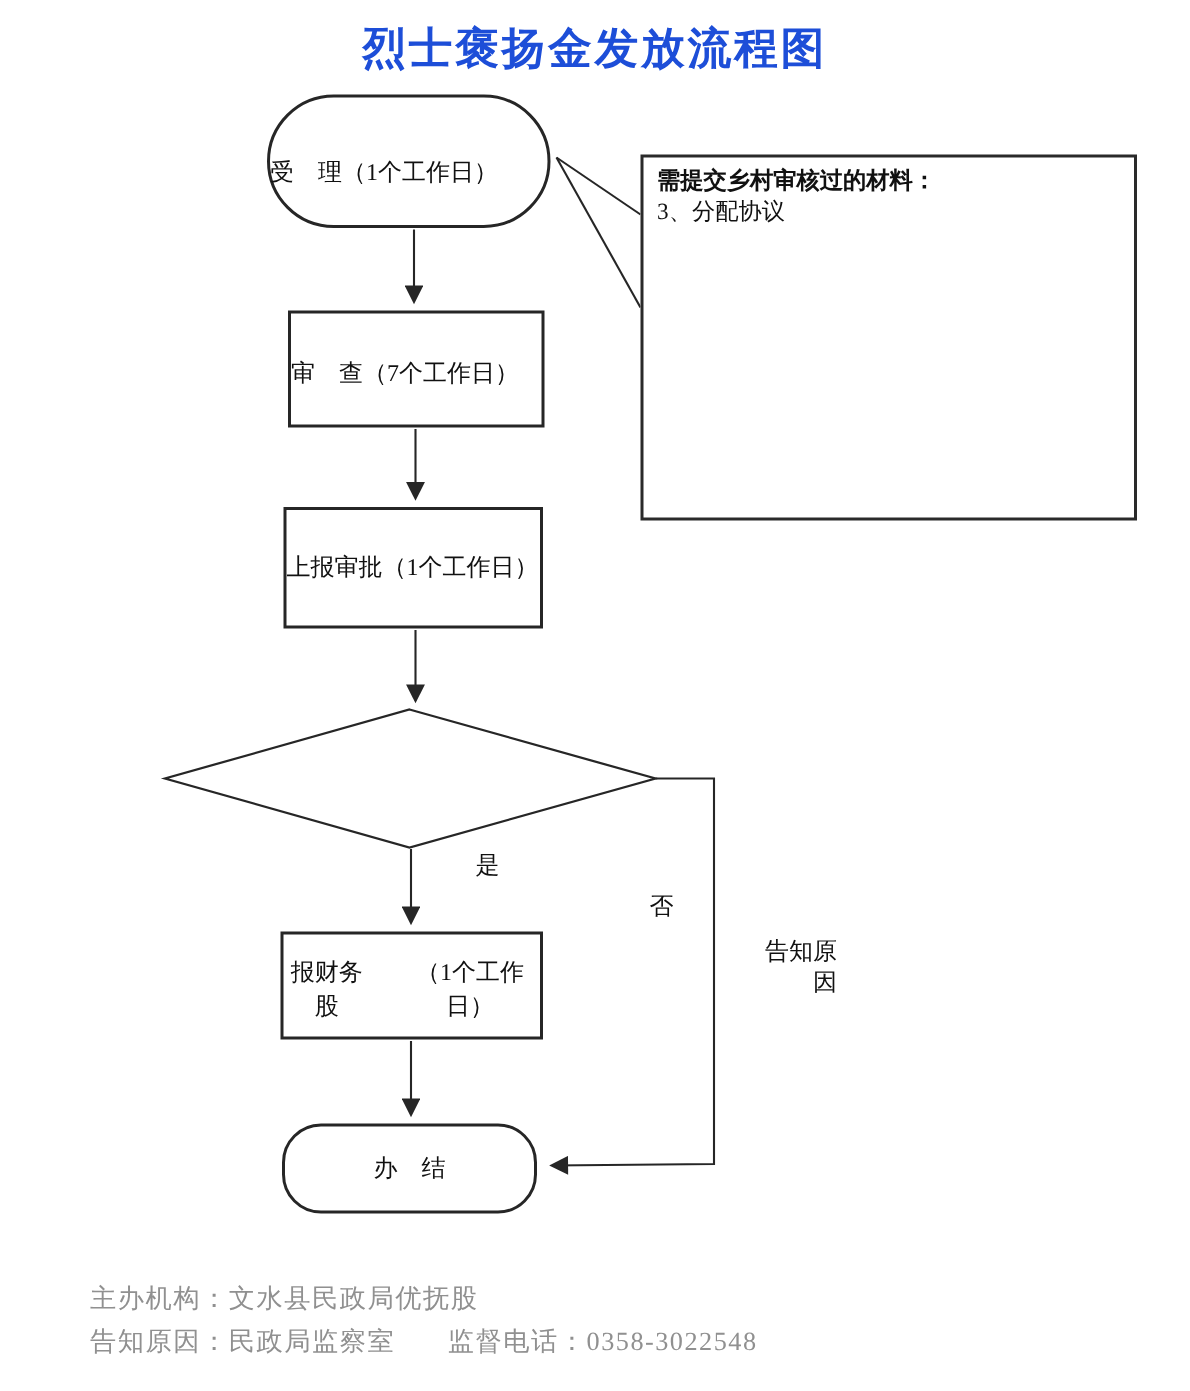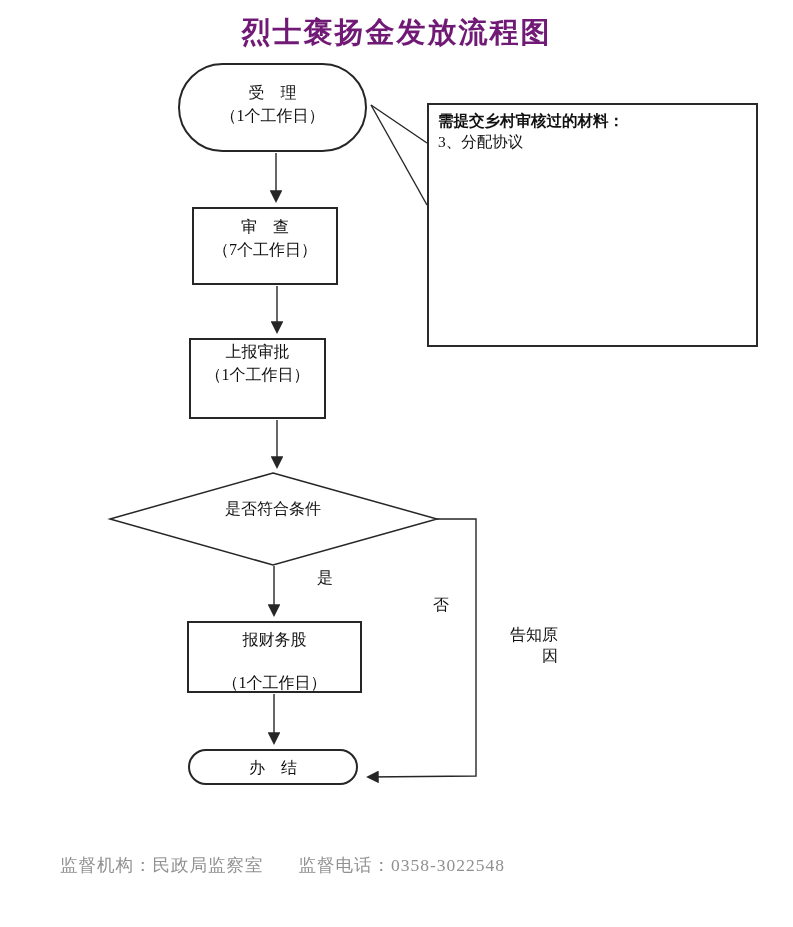--- a/index.html
+++ b/index.html
@@ -14,44 +14,44 @@
     color: #1e1e1e;
   }
   .title {
     position: absolute;
     left: 0; right: 0; top: 13px;
     text-align: center;
     font-family: "DejaVu Sans", "Liberation Sans", sans-serif;
     font-size: 29px;
     font-weight: 600;
     letter-spacing: 2px;
-    color: #701a75;
+    color: #1d4ed8;
   }
   svg.connectors {
     position: absolute;
     left: 0; top: 0;
     width: 793px; height: 927px;
   }
   .node {
     position: absolute;
     border: 2px solid #262626;
     background: #ffffff;
     display: flex;
-    flex-direction: column;
+    flex-direction: row;
     align-items: center;
     font-size: 16px;
     line-height: 23px;
     text-align: center;
     color: #111111;
   }
   .node-accept   { left: 178px; top: 63px;  width: 189px; height: 89px; border-radius: 45px; padding-top: 16px; }
-  .node-review   { left: 192px; top: 207px; width: 146px; height: 78px; padding-top: 6px; }
-  .node-report   { left: 189px; top: 338px; width: 137px; height: 81px; padding-top: 0; }
+  .node-review   { left: 192px; top: 207px; width: 171px; height: 78px; padding-top: 6px; }
+  .node-report   { left: 189px; top: 338px; width: 173px; height: 81px; padding-top: 0; }
   .node-finance  { left: 187px; top: 621px; width: 175px; height: 72px; padding-top: 5px; gap: 20px; }
-  .node-complete { left: 188px; top: 749px; width: 170px; height: 36px; border-radius: 26px; justify-content: center; padding-top: 0; }
+  .node-complete { left: 188px; top: 749px; width: 170px; height: 60px; border-radius: 26px; justify-content: center; padding-top: 0; }
   .decision-label {
     position: absolute;
     left: 133px; top: 499px; width: 280px;
     text-align: center;
     font-size: 16px; line-height: 20px;
     color: #111111;
   }
   .callout {
     position: absolute;
     left: 427px; top: 103px;
@@ -117,21 +117,20 @@
   <div class="node node-review">
     <div>审　查</div>
     <div>（7个工作日）</div>
   </div>
 
   <div class="node node-report">
     <div>上报审批</div>
     <div>（1个工作日）</div>
   </div>
 
-  <div class="decision-label">是否符合条件</div>
 
   <div class="node node-finance">
     <div>报财务股</div>
     <div>（1个工作日）</div>
   </div>
 
   <div class="node node-complete">
     <div>办　结</div>
   </div>
 
@@ -139,17 +138,20 @@
     <div class="c-title">需提交乡村审核过的材料：</div>
     <div class="c-item">3、分配协议</div>
   </div>
 
   <div class="edge-label label-yes">是</div>
   <div class="edge-label label-no">否</div>
   <div class="edge-label label-notify">告知原因</div>
 
   <div class="footer">
     <div>
-      <span>监督机构：</span><span>民政局监察室</span><span class="phone-group">监督电话：</span><span>0358-3022548</span>
+      <span>主办机构：</span><span>文水县民政局优抚股</span>
+    </div>
+    <div>
+      <span>告知原因：</span><span>民政局监察室</span><span class="phone-group">监督电话：</span><span>0358-3022548</span>
     </div>
   </div>
 
 </div>
 
 </body></html>

